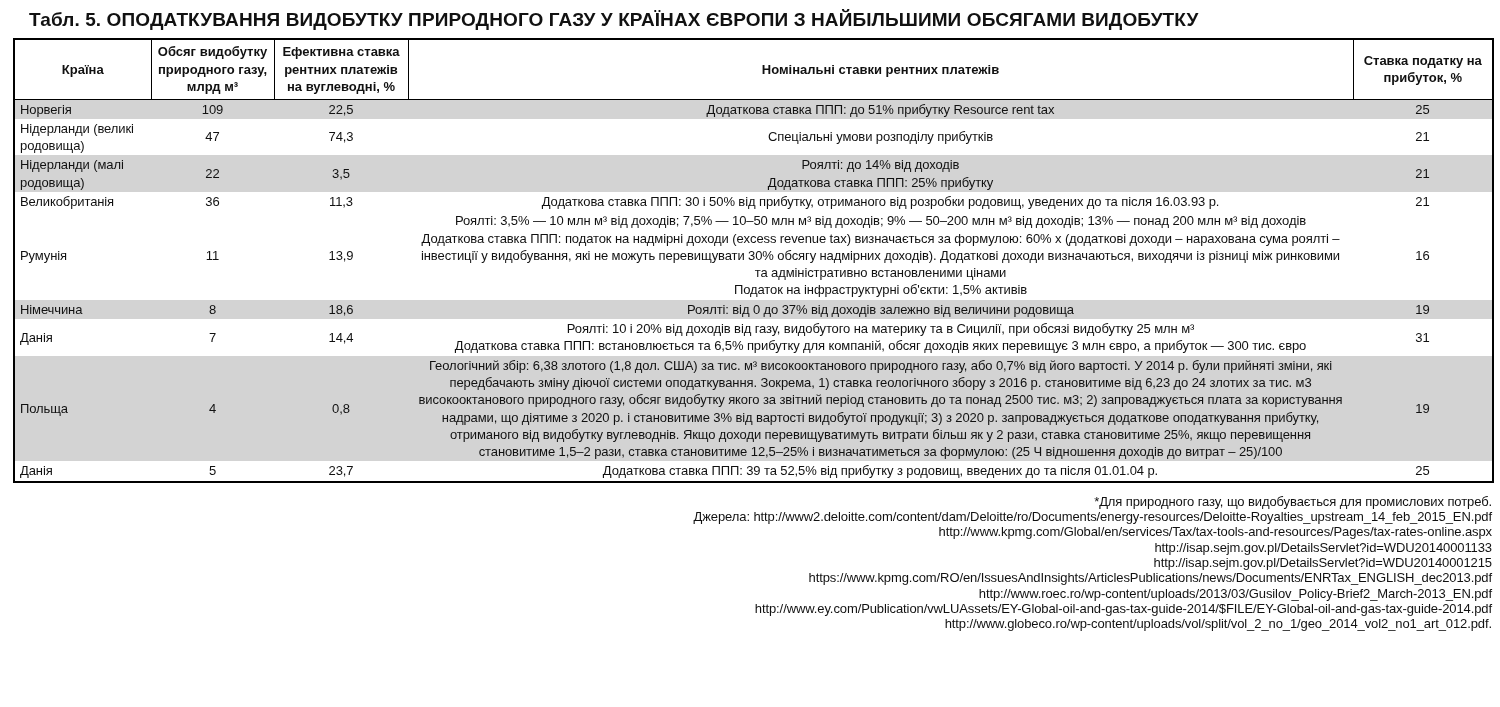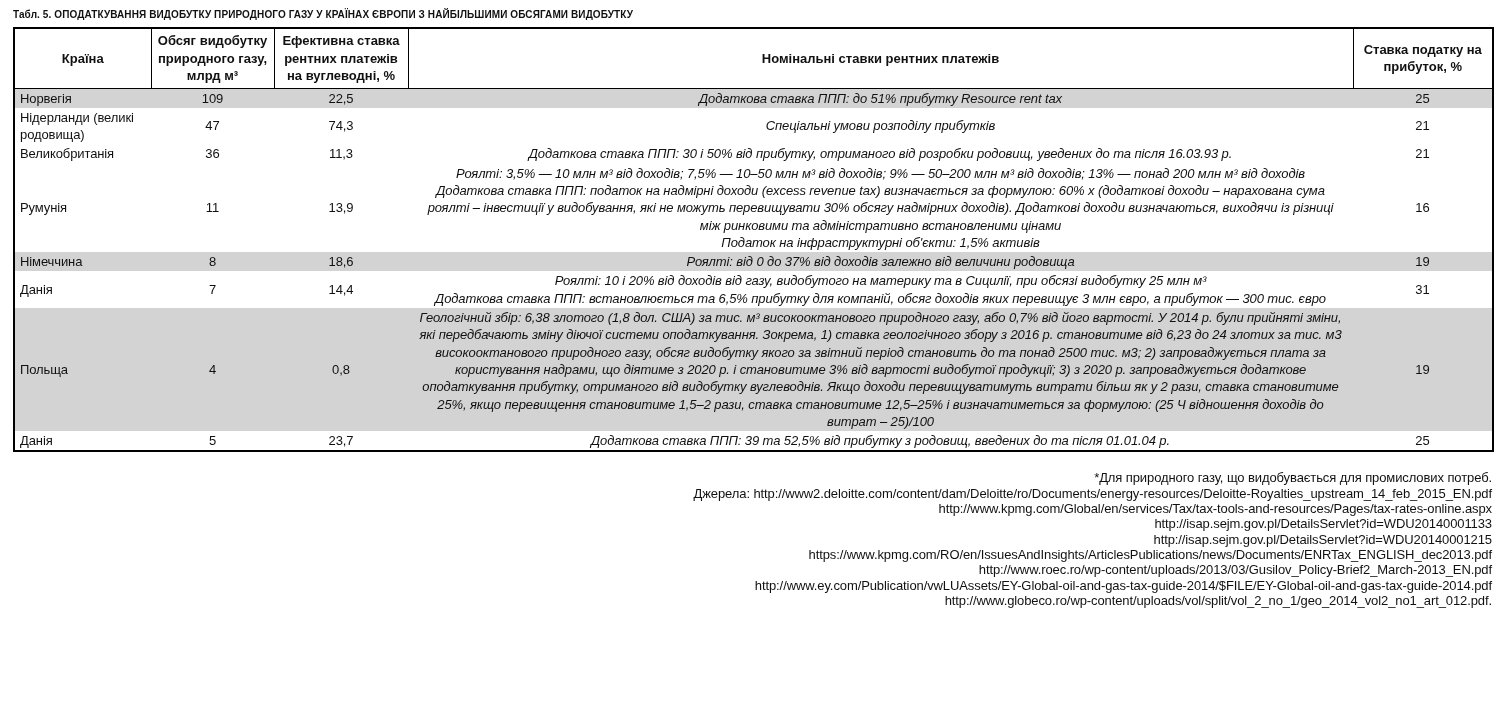--- a/index.html
+++ b/index.html
@@ -5,45 +5,45 @@
   html, body { margin: 0; padding: 0; background: #ffffff; }
   body {
     width: 1500px; height: 707px; overflow: hidden;
     font-family: "Liberation Sans", sans-serif;
     color: #111;
     -webkit-font-smoothing: antialiased;
   }
   .page { padding: 7px 8px 0 13px; }
 
   .title {
-    font-size: 10px; font-weight: bold; letter-spacing: 0.1px;
-    margin: 2px 0 7px 0; white-space: nowrap;
+    font-size: 19px; font-weight: bold; letter-spacing: 0.1px;
+    margin: 2px 0 7px 16px; white-space: nowrap;
   }
 
   table.tax-table {
     border-collapse: collapse; table-layout: fixed;
     width: 1479px; border: 2px solid #000;
   }
   thead th {
     border: 1px solid #000; background: #fff;
     font-size: 13px; font-weight: bold; text-align: center;
     vertical-align: middle; padding: 3px 4px; line-height: 17.5px;
     height: 50px;
   }
   tbody td {
     font-size: 13px; line-height: 17.3px; letter-spacing: -0.1px;
     padding: 1px 9px; vertical-align: middle; border: none;
   }
   tr.shaded { background: #d3d3d3; }
   .td-country { text-align: left; padding-left: 5px; }
   .td-num { text-align: center; }
-  .td-nominal { text-align: center; font-style: italic; }
+  .td-nominal { text-align: center; }
 
   .footer {
-    width: 1479px; margin-top: 18px; text-align: right;
+    width: 1479px; margin-top: 11px; text-align: right;
     font-size: 13px; line-height: 15.3px; letter-spacing: -0.1px;
   }
   .footnote { margin-bottom: 0; }
 </style>
 </head>
 <body>
 
 <div class="page">
 
   <div class="title">Табл. 5. ОПОДАТКУВАННЯ ВИДОБУТКУ ПРИРОДНОГО ГАЗУ У КРАЇНАХ ЄВРОПИ З НАЙБІЛЬШИМИ ОБСЯГАМИ ВИДОБУТКУ</div>
@@ -74,20 +74,30 @@
             <div>Додаткова ставка ППП: до 51% прибутку Resource rent tax</div>
           </td>
           <td class="td-num">25</td>
         </tr>
         <tr>
           <td class="td-country">Нідерланди (великі родовища)</td>
           <td class="td-num">47</td>
           <td class="td-num">74,3</td>
           <td class="td-nominal">
             <div>Спеціальні умови розподілу прибутків</div>
+          </td>
+          <td class="td-num">21</td>
+        </tr>
+        <tr class="shaded">
+          <td class="td-country">Нідерланди (малі родовища)</td>
+          <td class="td-num">22</td>
+          <td class="td-num">3,5</td>
+          <td class="td-nominal">
+            <div>Роялті: до 14% від доходів</div>
+            <div>Додаткова ставка ППП: 25% прибутку</div>
           </td>
           <td class="td-num">21</td>
         </tr>
         <tr>
           <td class="td-country">Великобританія</td>
           <td class="td-num">36</td>
           <td class="td-num">11,3</td>
           <td class="td-nominal">
             <div>Додаткова ставка ППП: 30 і 50% від прибутку, отриманого від розробки родовищ, уведених до та після 16.03.93 р.</div>
           </td>

